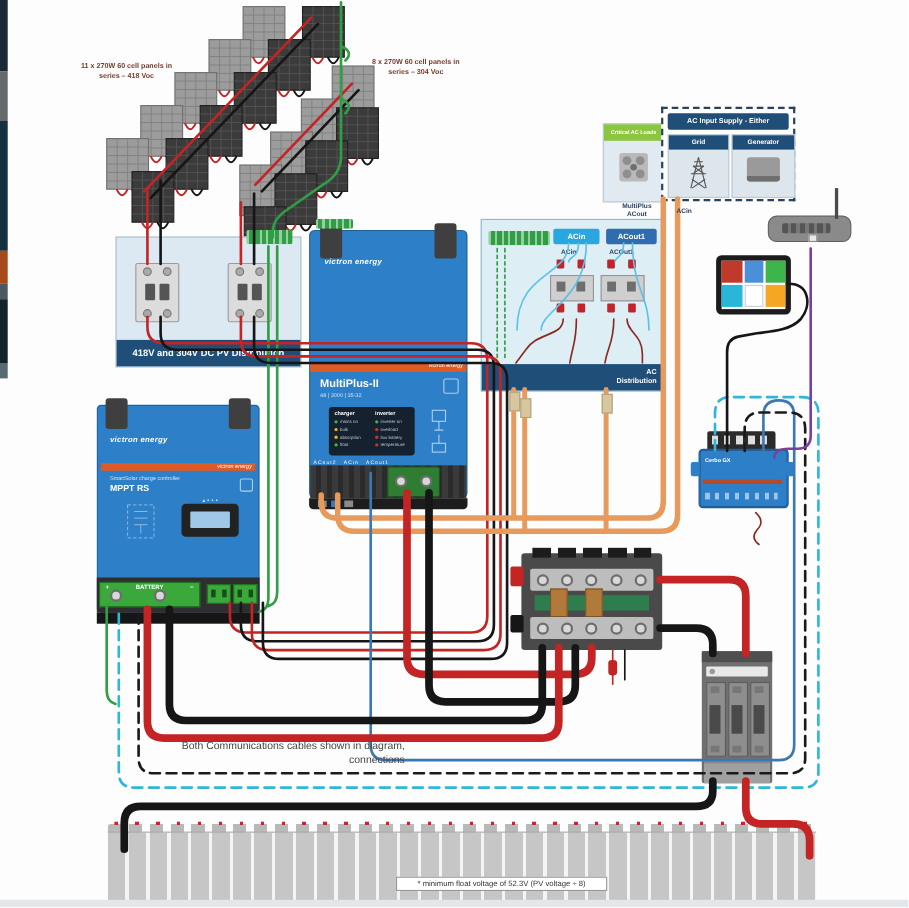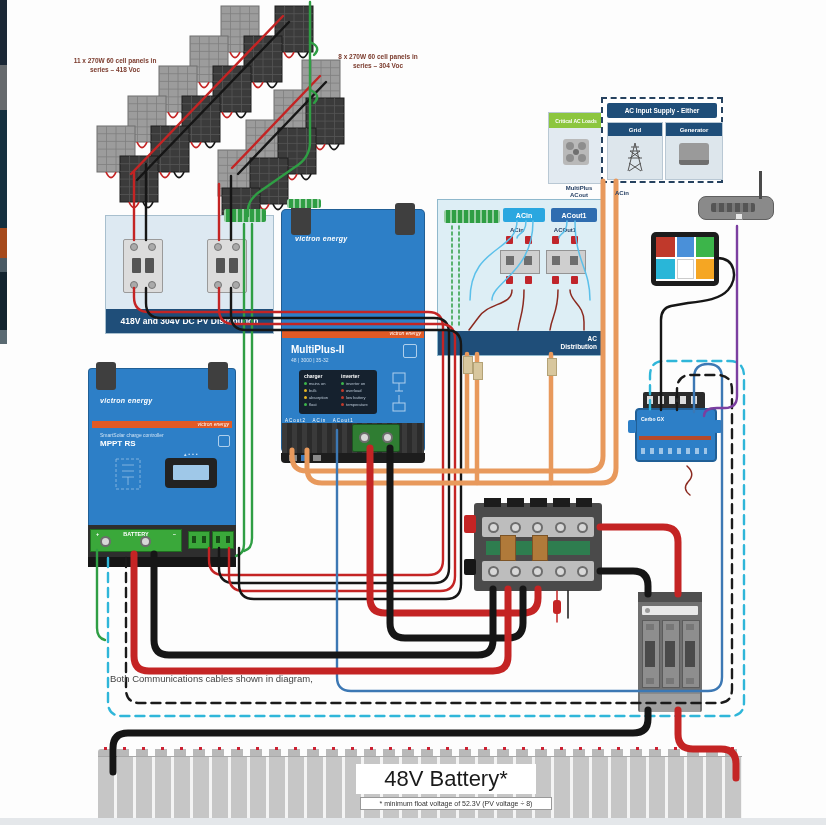--- a/index.html
+++ b/index.html
@@ -606,29 +606,29 @@
         <div class="nub" style="bottom:3px;"></div>
       </div>
   <div class="fusecol" style="left:44px;top:28px;">
         <div class="nub" style="top:3px;"></div>
         <div class="win"></div>
         <div class="nub" style="bottom:3px;"></div>
       </div>
   <div style="position:absolute;left:2px;top:100px;width:60px;height:18px;background:#a0a0a0;border-top:2px solid #8a8a8a;"></div>
 </div>
 
-<div class="toplbl" style="left:110px;top:672px;width:258px;font-size:9.5px;color:#444;text-align:left;line-height:1.4;">
+<div class="toplbl" style="left:110px;top:672px;width:258px;font-size:9.5px;color:#444;text-align:right;line-height:1.4;">
   <div>Both Communications cables shown in diagram,</div>
+  <div>connections</div>
 </div>
 
 <div class="device" style="left:98px;top:756px;width:644px;height:62px;">
   <div style="position:absolute;left:0;top:-7px;width:644px;height:8px;background:repeating-linear-gradient(90deg,#b9b9b9 0 12px,transparent 12px 19px);border-radius:3px 3px 0 0;"></div>
   <div style="position:absolute;left:6px;top:-9px;width:632px;height:3px;background:repeating-linear-gradient(90deg,#c23 0 3px,transparent 3px 19px);"></div>
   <div class="cellrow" style="position:absolute;left:0;top:0;width:644px;height:62px;border-top:1px solid #a8a8a8;"></div>
-  <div style="position:absolute;left:258px;top:8px;width:180px;background:#fff;text-align:center;font-size:22px;color:#1a1a1a;padding:2px 0;">48V Battery*</div>
   <div style="position:absolute;left:262px;top:41px;width:188px;background:#fff;border:1px solid #999;text-align:center;font-size:7px;color:#333;padding:2px 1px;">* minimum float voltage of 52.3V (PV voltage ÷ 8)</div>
 </div>
 <div class="device" style="left:0;top:818px;width:826px;height:7px;background:#e4e7ea;"></div>
 
 <svg id="svg-wires" width="826" height="825">
   <g>
     <path class="wire wk w2" d="M 289,22 L 137,180"></path>
     <path class="wire wr w2" d="M 283,16 L 131,174"></path>
     <path class="wire wk w2" d="M 326,82 L 238,174"></path>
     <path class="wire wr w2" d="M 320,76 L 232,168"></path>

